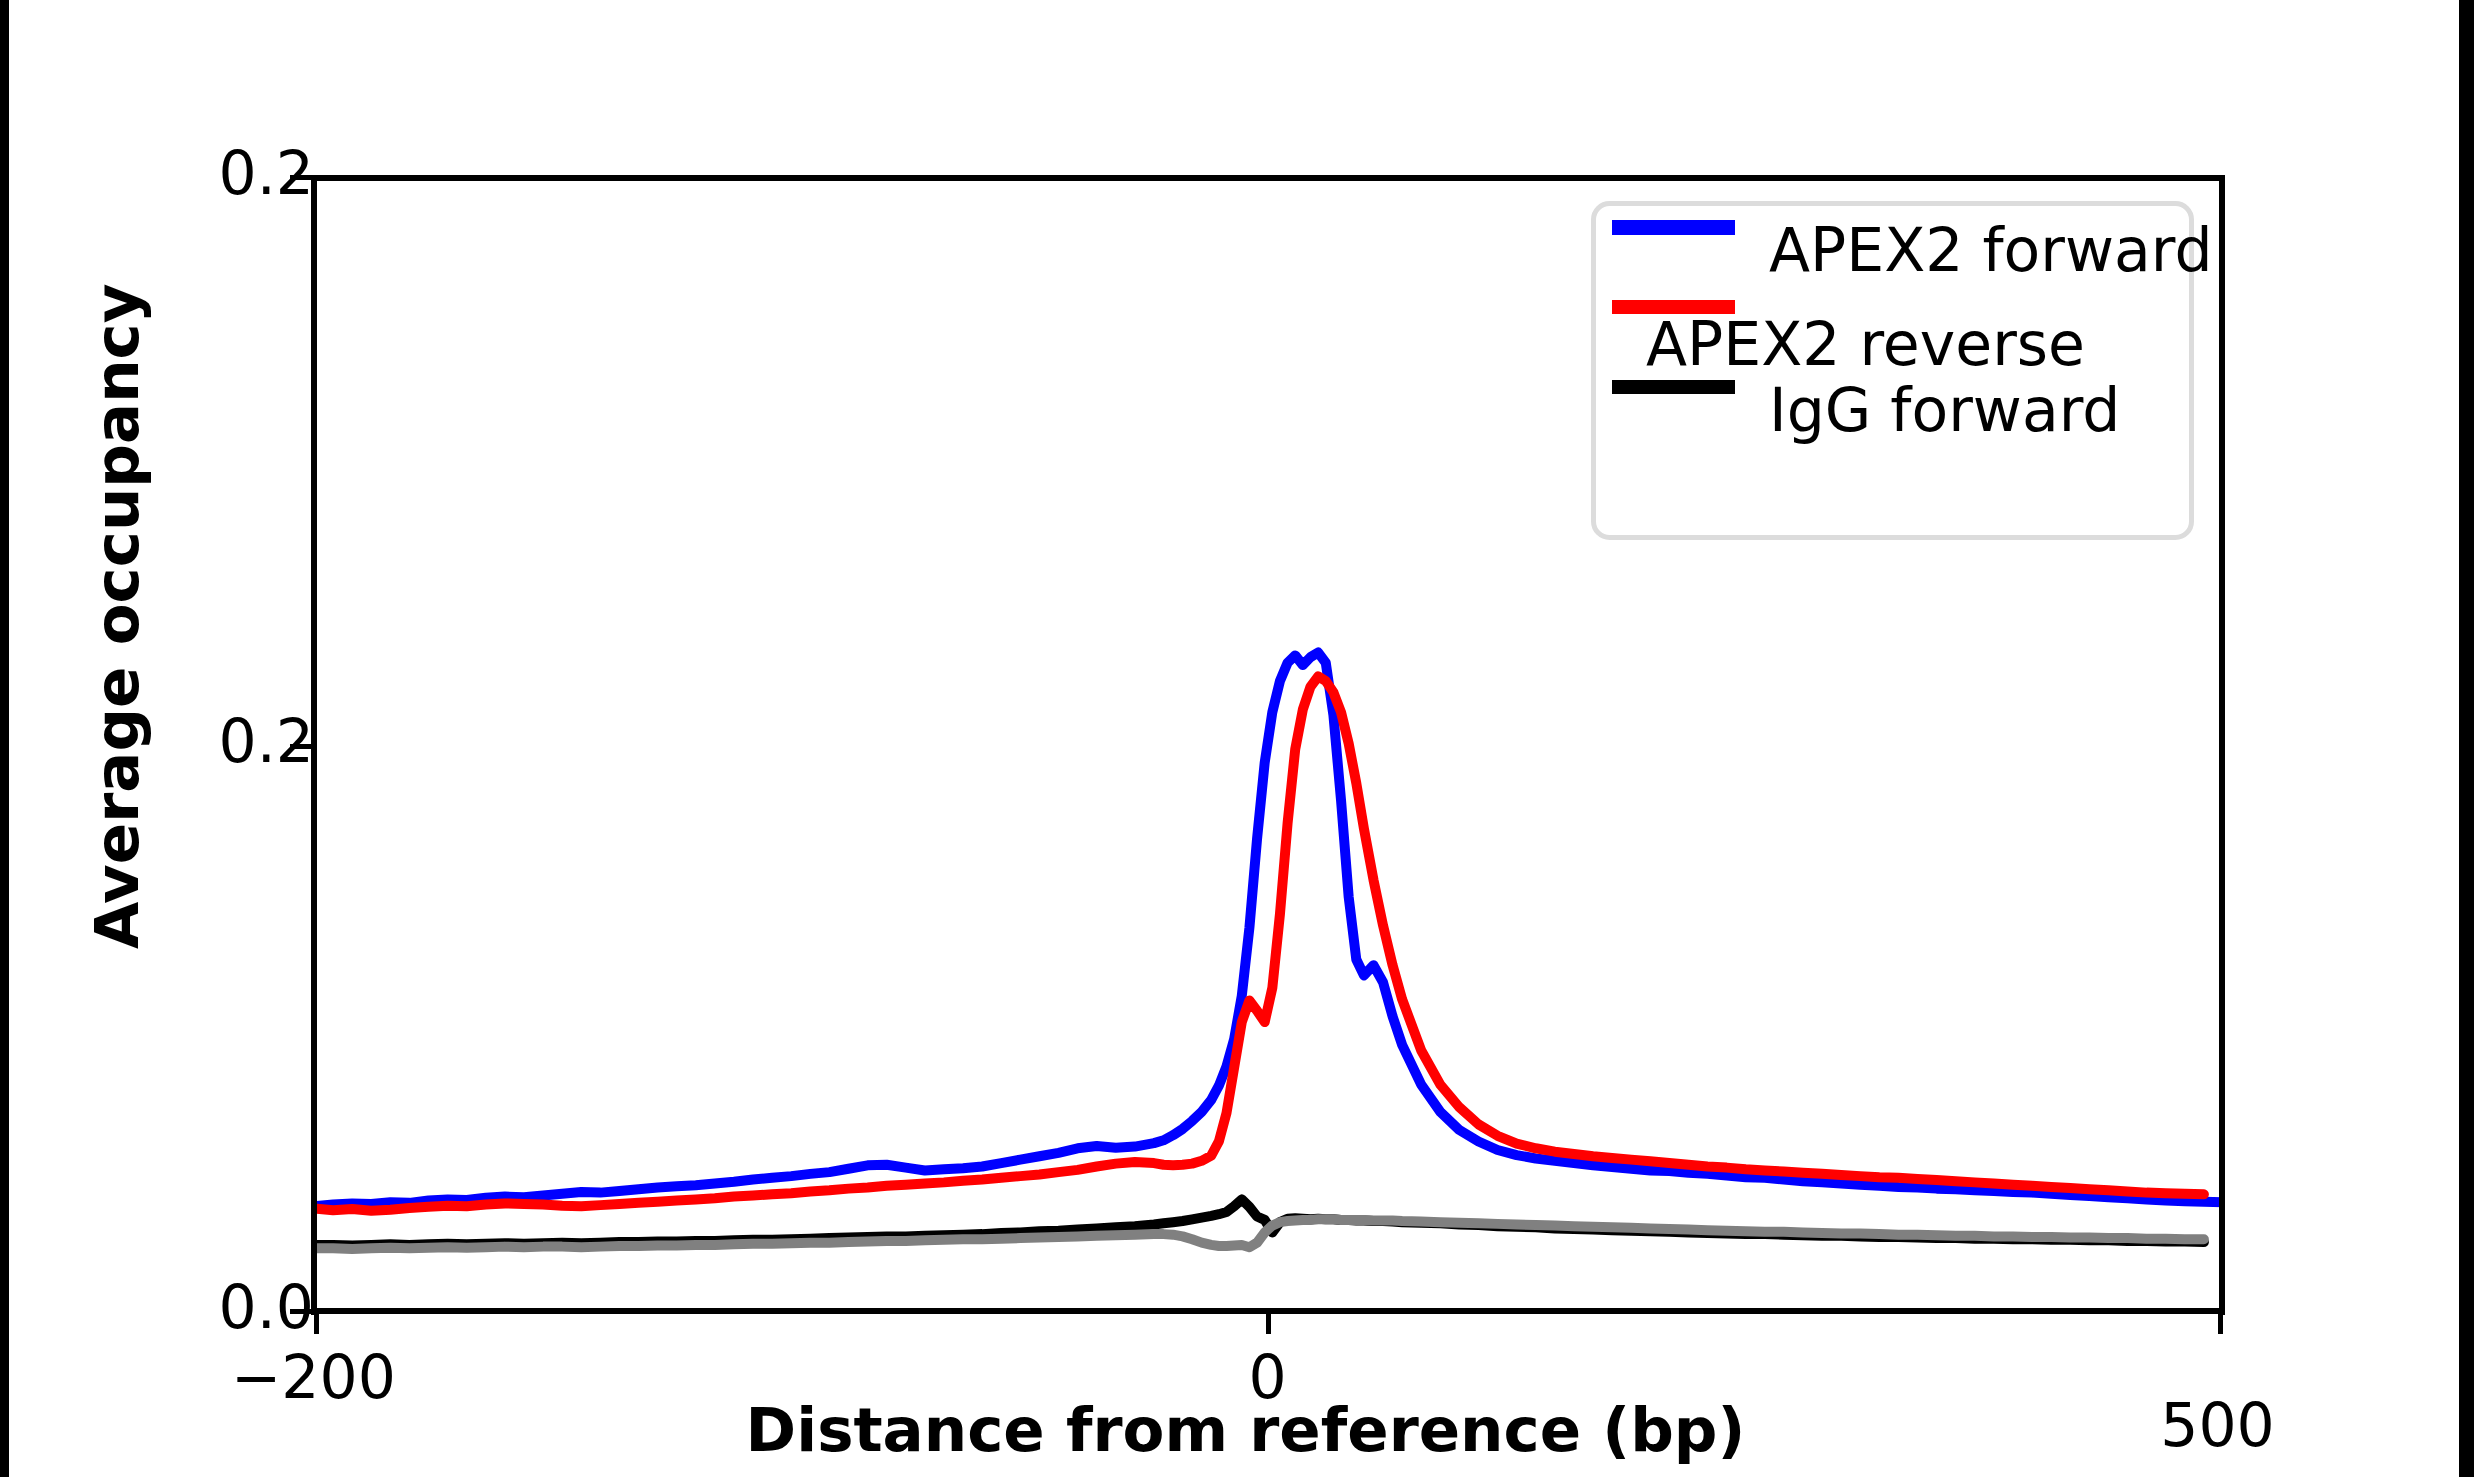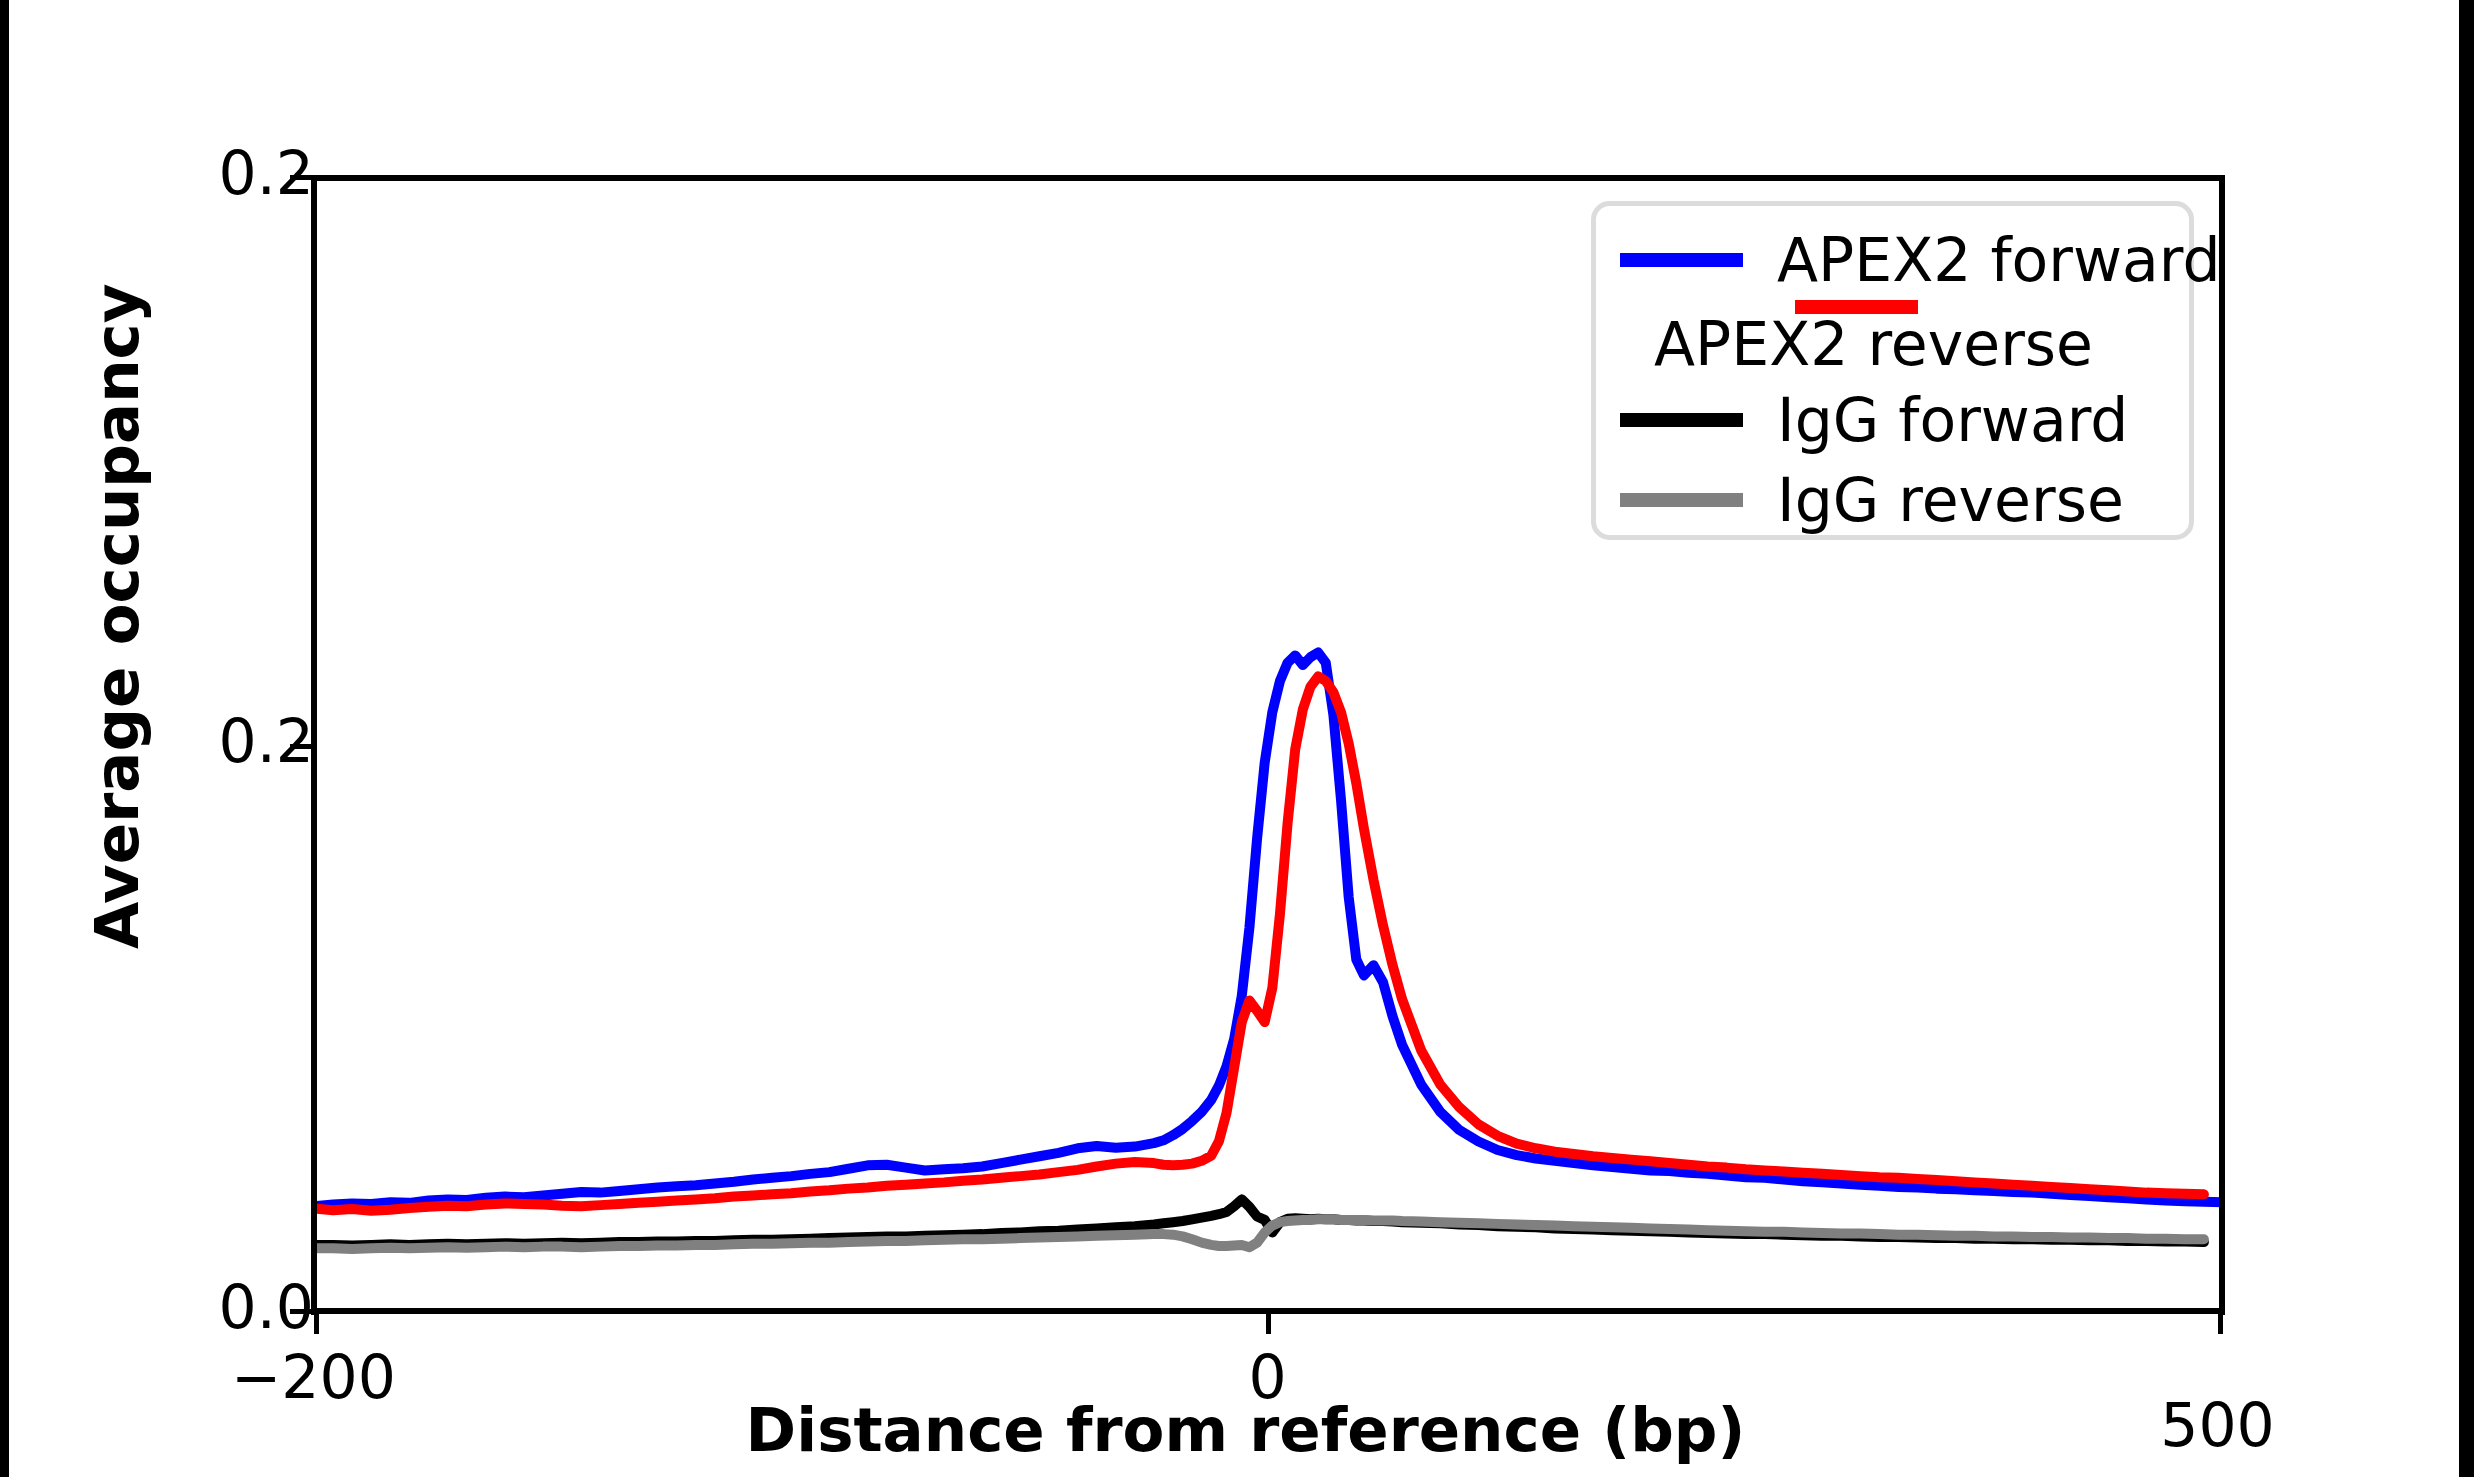--- a/index.html
+++ b/index.html
@@ -93,24 +93,23 @@
     left: 1591px; top: 201px;
     width: 603px; height: 339px;
     background: #ffffff;
     border: 5px solid #dcdcdc;
     border-radius: 18.6px;
     box-sizing: border-box;
     padding: 0;
   }
   .legend-row {
     position: absolute;
-    left: 24px;
+    left: 16px;
     height: 80px;
     display: flex;
-    align-items: center;
   }
   .legend-row:nth-of-type(1) { top: 14.3px; }
   .legend-row:nth-of-type(2) { top: 94px; flex-direction: column; }
   .legend-row:nth-of-type(3) { top: 174px; }
   .legend-row:nth-of-type(4) { top: 254px; }
   .swatch {
     width: 123px;
     height: 14.3px;
     flex: 0 0 auto;
   }
@@ -175,22 +174,18 @@
       <div class="legend-row">
         <span class="swatch" style="background:#ff0000"></span>
         <span class="legend-label">APEX2 reverse</span>
       </div>
 
       <div class="legend-row">
         <span class="swatch" style="background:#000000"></span>
         <span class="legend-label">IgG forward</span>
       </div>
 
-      <div class="legend-row">
-        <span class="swatch" style="background:#808080"></span>
-        <span class="legend-label">IgG reverse</span>
-      </div>
 
     </div>
 
   </div>
 </div>
 
 
 </body></html>

